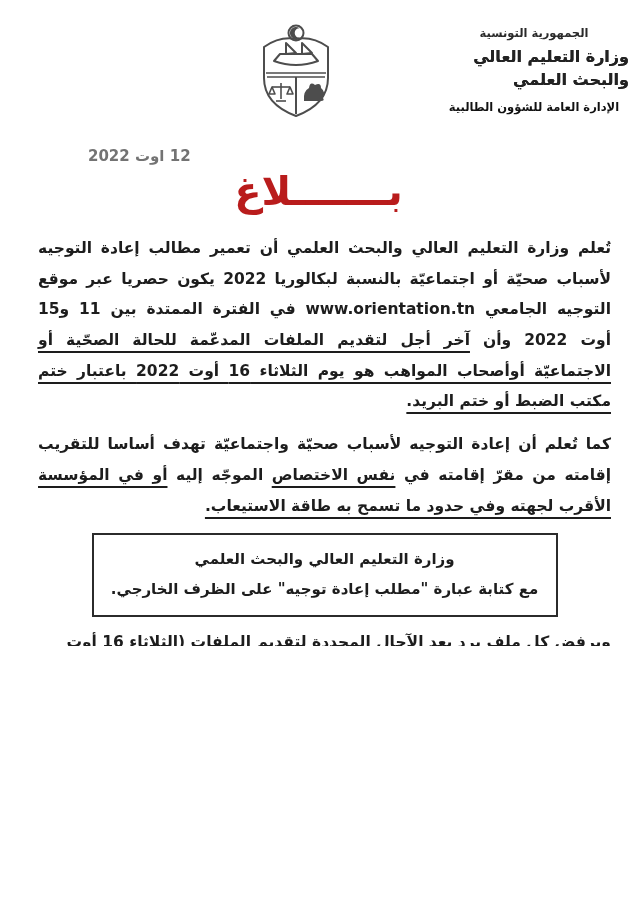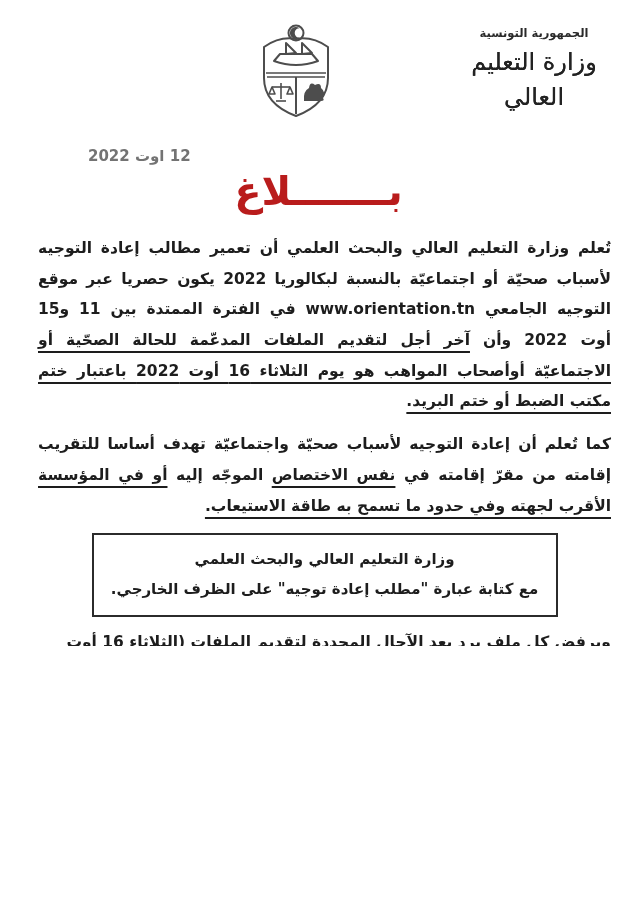--- a/index.html
+++ b/index.html
@@ -2,22 +2,22 @@
 <html lang="ar"><head>
 <meta charset="utf-8">
 <style>
   html,body{margin:0;padding:0;background:#fff;}
   .page{position:relative;width:637px;height:646px;background:#ffffff;overflow:hidden;
         color:#1d1d1d;font-family:"DejaVu Sans","Liberation Sans",sans-serif;}
 
   
   .hdr-right{position:absolute;top:26px;right:8px;width:190px;text-align:center;direction:rtl;}
   .hdr-republic{font-size:11.5px;font-weight:bold;color:#2a2a2a;margin-bottom:5px;}
-  .hdr-ministry{font-size:24px;font-weight:normal;line-height:1.45;color:#222;
-                text-shadow:0 0 .6px #222;}
+  .hdr-ministry{font-size:16px;font-weight:bold;line-height:1.45;color:#222;
+                text-shadow:0 0 .6px #222;text-align:right;}
   .hdr-directorate{font-size:11.5px;font-weight:bold;margin-top:9px;color:#111;}
   .emblem{position:absolute;top:24px;left:254px;}
   .date-stamp{position:absolute;top:123px;left:88px;direction:rtl;
               font-size:15px;font-weight:bold;letter-spacing:2px;color:#737373;margin-top:24px;}
 
   
   .doc-title{position:absolute;top:168px;left:0;right:0;text-align:center;
              font-size:40px;font-weight:bold;letter-spacing:1px;color:#b91c1c;}
 
   
@@ -41,21 +41,23 @@
 </style>
 </head>
 <body>
 
 <div class="page">
 
   <div class="hdr-right">
     <div class="hdr-republic">الجمهورية التونسية</div>
     <div class="hdr-ministry">
       <div>وزارة التعليم العالي</div>
+      <div>والبحث العلمي</div>
     </div>
+    <div class="hdr-directorate">الإدارة العامة للشؤون الطالبية</div>
   </div>
 
   <div class="emblem">
     <svg width="84" height="96" viewBox="0 0 84 96">
       <g fill="none" stroke="#4d4d4d" stroke-width="2" stroke-linejoin="round">
         <circle cx="42" cy="9" r="7.5"></circle>
         <path d="M45.5 4.2 A6 6 0 1 0 45.5 13.8 A4.6 4.6 0 1 1 45.5 4.2" fill="#4d4d4d" stroke="none"></path>
         <path d="M10 23 Q26 12 42 15 Q58 12 74 23 L74 54 Q74 80 42 92 Q10 80 10 54 Z"></path>
         <path d="M20 37 Q42 45 64 37 L58 30 L26 30 Z"></path>
         <path d="M32 30 L32 19 L42 29 Z"></path>

